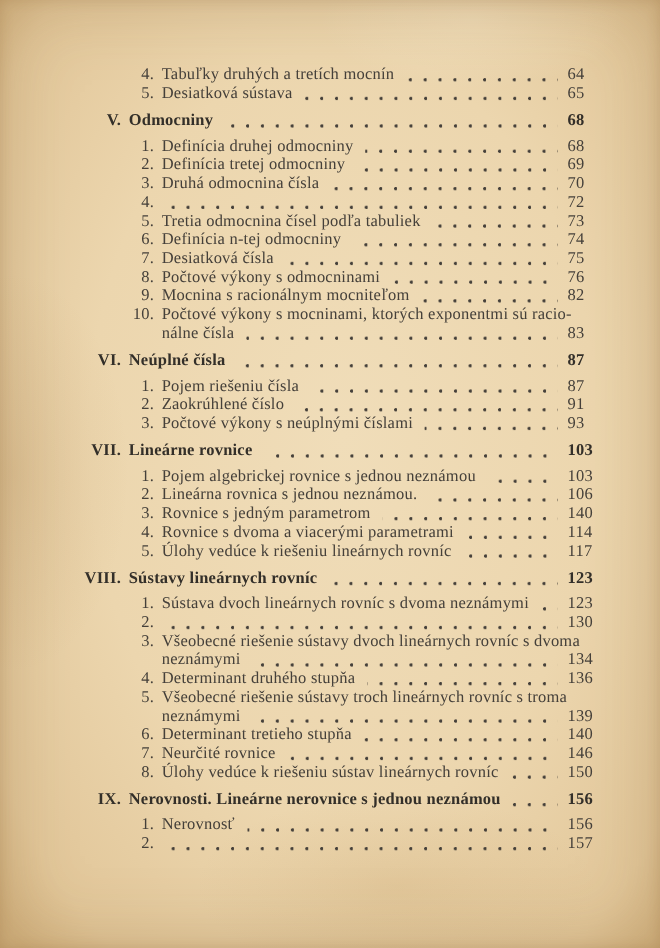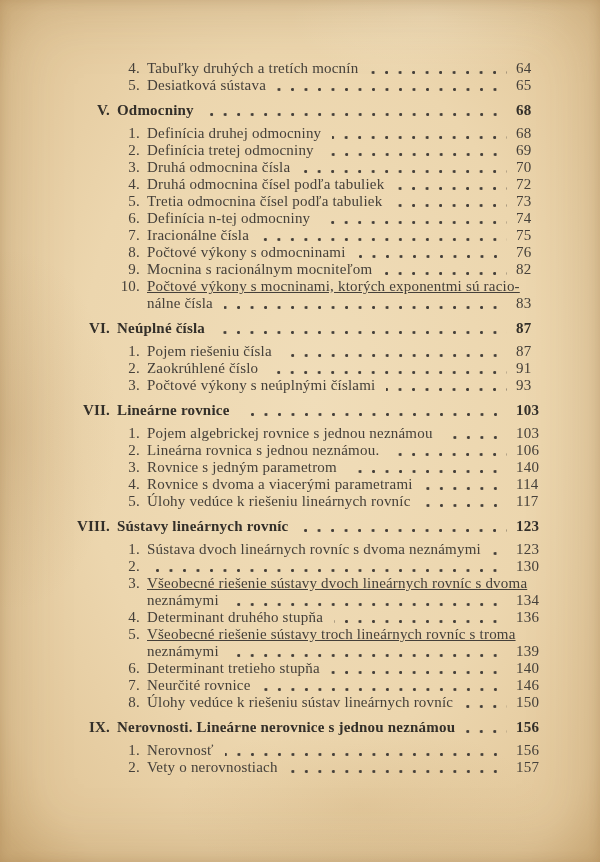--- a/index.html
+++ b/index.html
@@ -45,21 +45,21 @@
     margin:0 9px 3px 11px;
     background-image: radial-gradient(circle at 1.5px 1.5px, var(--ink) 1.25px, rgba(0,0,0,0) 1.7px);
     background-size:13.5px 3px;
     background-repeat:repeat-x;
     background-position:right bottom;
   }
   .pagenum{ width:38px; flex:none; }
   
   .row.wrap{ align-items:flex-start; }
   .wrapbody{ flex:1; margin-left:7px; }
-  .wrapbody .line1{ white-space:nowrap;text-decoration:underline; }
+  .wrapbody .line1{ white-space:nowrap; }
   .wrapbody .line2{ display:flex; align-items:baseline; }
   .wrapbody .line2 .cont{ white-space:nowrap; }
 </style>
 </head>
 <body>
 
 <div class="page">
   <div class="toc">
 
     <div class="row item">
@@ -99,42 +99,41 @@
 
     <div class="row item">
       <span class="num">3.</span>
       <span class="title">Druhá odmocnina čísla</span>
       <div class="leader"></div>
       <span class="pagenum">70</span>
     </div>
 
     <div class="row item">
       <span class="num">4.</span>
-      <span class="title">Druhá odmocnina čísel podľa tabuliek</span>
       <div class="leader"></div>
       <span class="pagenum">72</span>
     </div>
 
     <div class="row item">
       <span class="num">5.</span>
       <span class="title">Tretia odmocnina čísel podľa tabuliek</span>
       <div class="leader"></div>
       <span class="pagenum">73</span>
     </div>
 
     <div class="row item">
       <span class="num">6.</span>
       <span class="title">Definícia n-tej odmocniny</span>
       <div class="leader"></div>
       <span class="pagenum">74</span>
     </div>
 
     <div class="row item">
       <span class="num">7.</span>
-      <span class="title">Iracionálne čísla</span>
+      <span class="title">Desiatková čísla</span>
       <div class="leader"></div>
       <span class="pagenum">75</span>
     </div>
 
     <div class="row item">
       <span class="num">8.</span>
       <span class="title">Počtové výkony s odmocninami</span>
       <div class="leader"></div>
       <span class="pagenum">76</span>
     </div>
@@ -309,19 +308,18 @@
 
     <div class="row item">
       <span class="num">1.</span>
       <span class="title">Nerovnosť</span>
       <div class="leader"></div>
       <span class="pagenum">156</span>
     </div>
 
     <div class="row item">
       <span class="num">2.</span>
-      <span class="title">Vety o nerovnostiach</span>
       <div class="leader"></div>
       <span class="pagenum">157</span>
     </div>
 
   </div>
 </div>
 
 </body></html>

